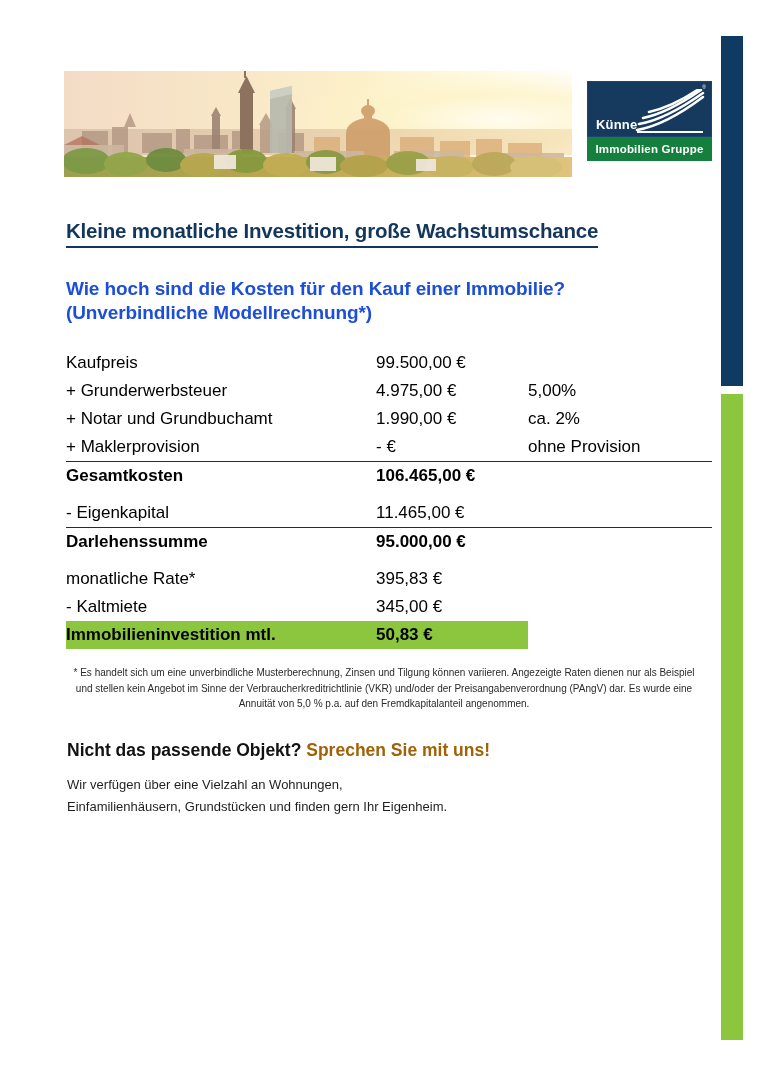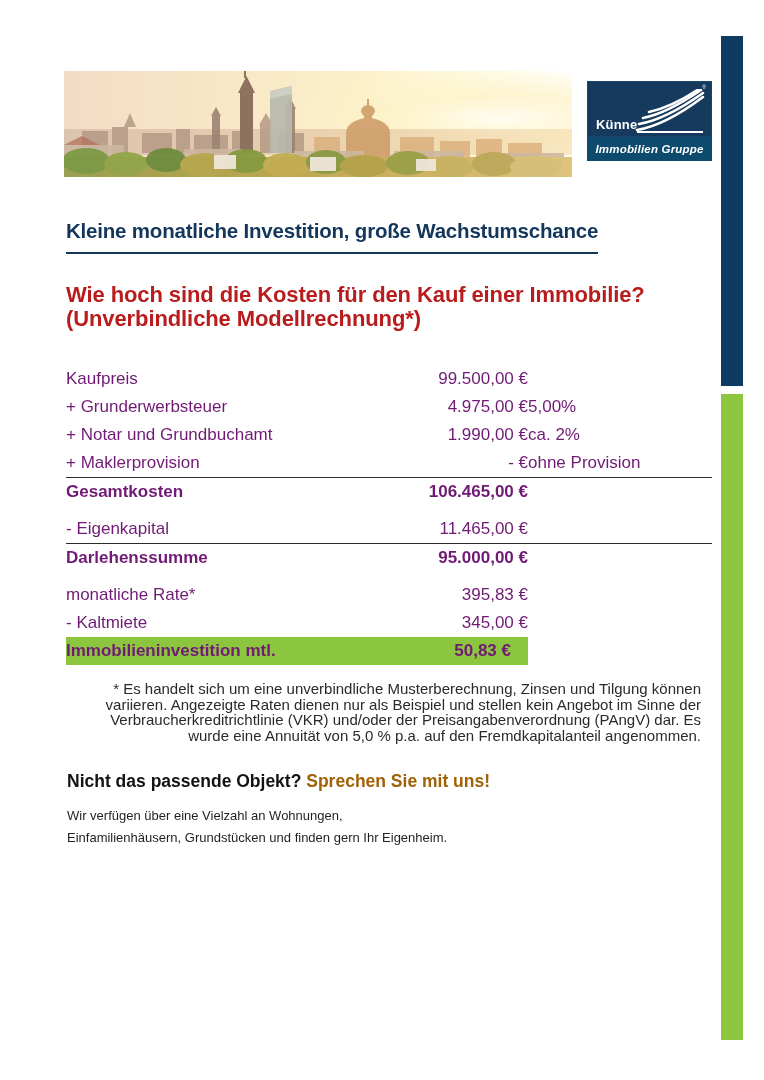--- a/index.html
+++ b/index.html
@@ -94,25 +94,24 @@
   .logo-reg {
     position: absolute;
     right: 5px;
     top: 2px;
     color: #ffffff;
     font-size: 5px;
     line-height: 6px;
   }
   .logo-bottom {
     height: 24px;
-    background: #0c4a6e;
+    background: #15803d;
     display: flex;
     align-items: center;
     justify-content: center;
-    font-style: italic;
   }
   .logo-bottom span {
     color: #ffffff;
     font-size: 11.5px;
     font-weight: bold;
     letter-spacing: .2px;
   }
 
   
   .content {
@@ -123,68 +122,68 @@
   }
 
   h1.title {
     margin: 0;
     font-size: 20.5px;
     font-weight: bold;
     color: #13365c;
     letter-spacing: -.2px;
     border-bottom: 2px solid #13365c;
     display: inline-block;
-    padding-bottom: 8px;
+    padding-bottom: 2px;
     line-height: 26px;
   }
 
   h2.subtitle {
     margin: 29px 0 0 0;
-    font-size: 22px;
+    font-size: 19px;
     font-weight: bold;
-    color: #b91c1c;
+    color: #1d4ed8;
     line-height: 24px;
     letter-spacing: -.1px;
   }
 
   
   table.costs {
-    margin-top: 34px;
+    margin-top: 24px;
     width: 646px;
     border-collapse: collapse;
     font-size: 17px;
-    color: #701a75;
+    color: #000000;
   }
   table.costs td {
     padding: 1px 0 2px 0;
     line-height: 25px;
     vertical-align: baseline;
     white-space: nowrap;
   }
   td.c-label { width: 310px; padding-left: 2px; }
-  td.c-value { width: 135px; text-align: right; }
+  td.c-value { width: 135px; text-align: left; }
   td.c-note  { padding-left: 10px; }
 
   tr.sum td { font-weight: bold; }
   tr.rule-top td { border-top: 1.6px solid #2b2b2b; }
   tr.gap td { height: 9px; padding: 0; line-height: 9px; }
 
   tr.highlight td { background: #8cc63e; font-weight: bold; }
   tr.highlight td.c-label { }
   tr.highlight td.c-value { padding-right: 17px; }
   tr.highlight td.c-note  { background: transparent; }
 
   
   p.footnote {
     margin: 16px 0 16px 1px;
     width: 634px;
-    font-size: 15px;
+    font-size: 10px;
     line-height: 15.5px;
     color: #2a2a2a;
-    text-align: right;
+    text-align: center;
   }
 
   
   h3.cta {
     margin: 26px 0 0 1px;
     font-size: 17.5px;
     font-weight: bold;
     color: #121212;
     line-height: 24px;
   }

